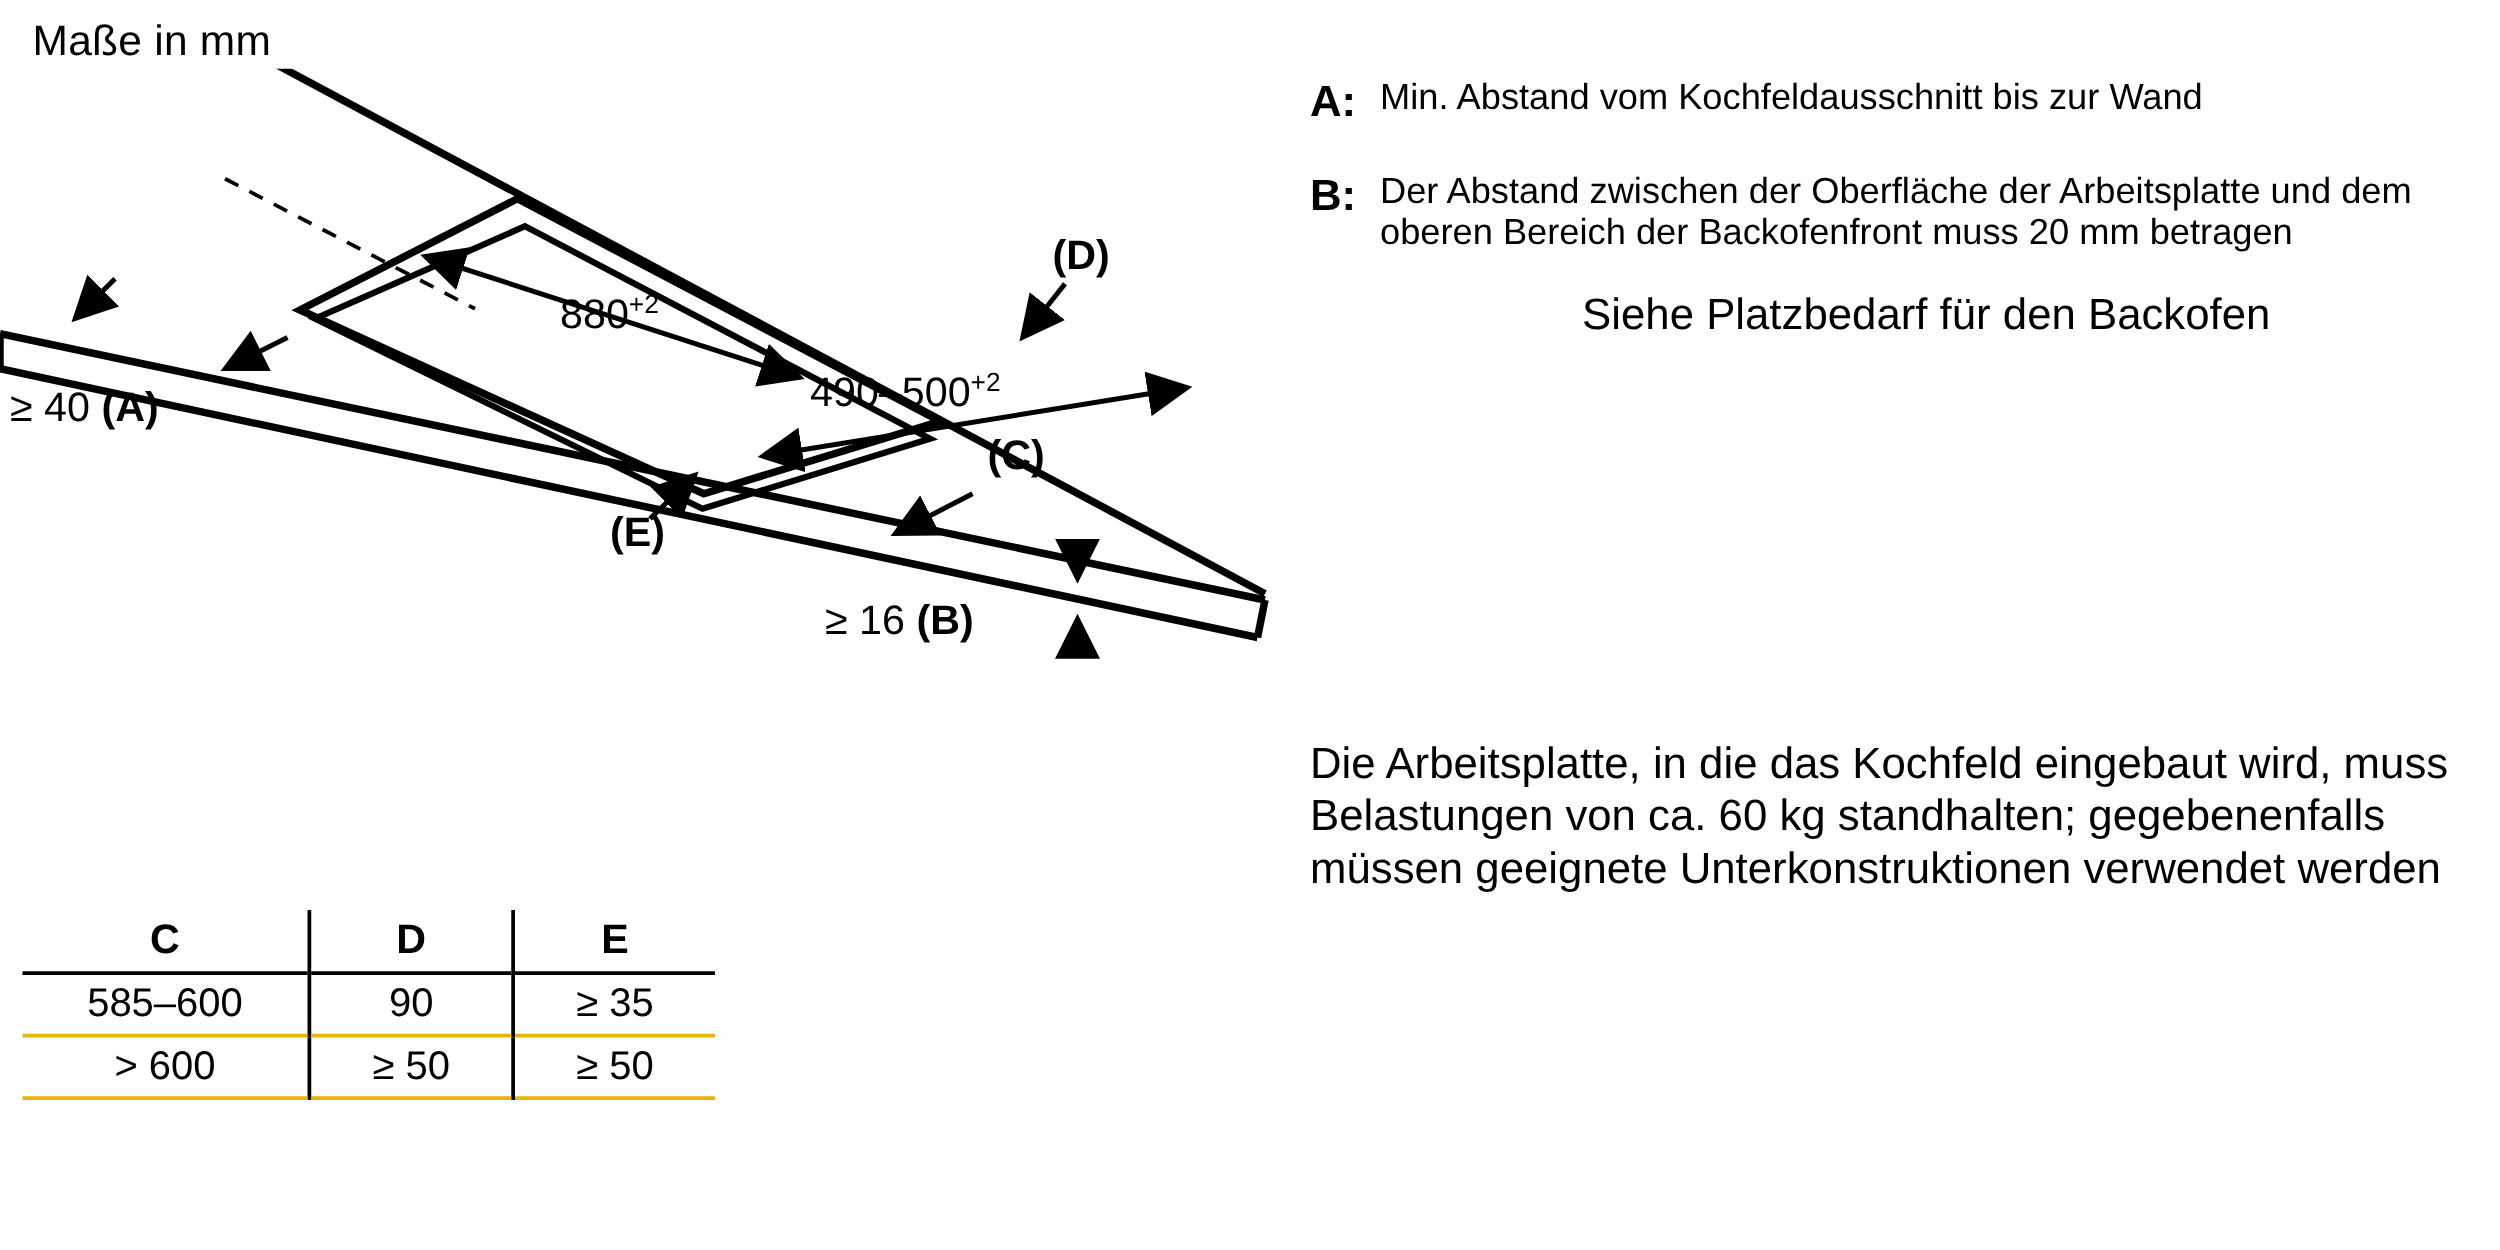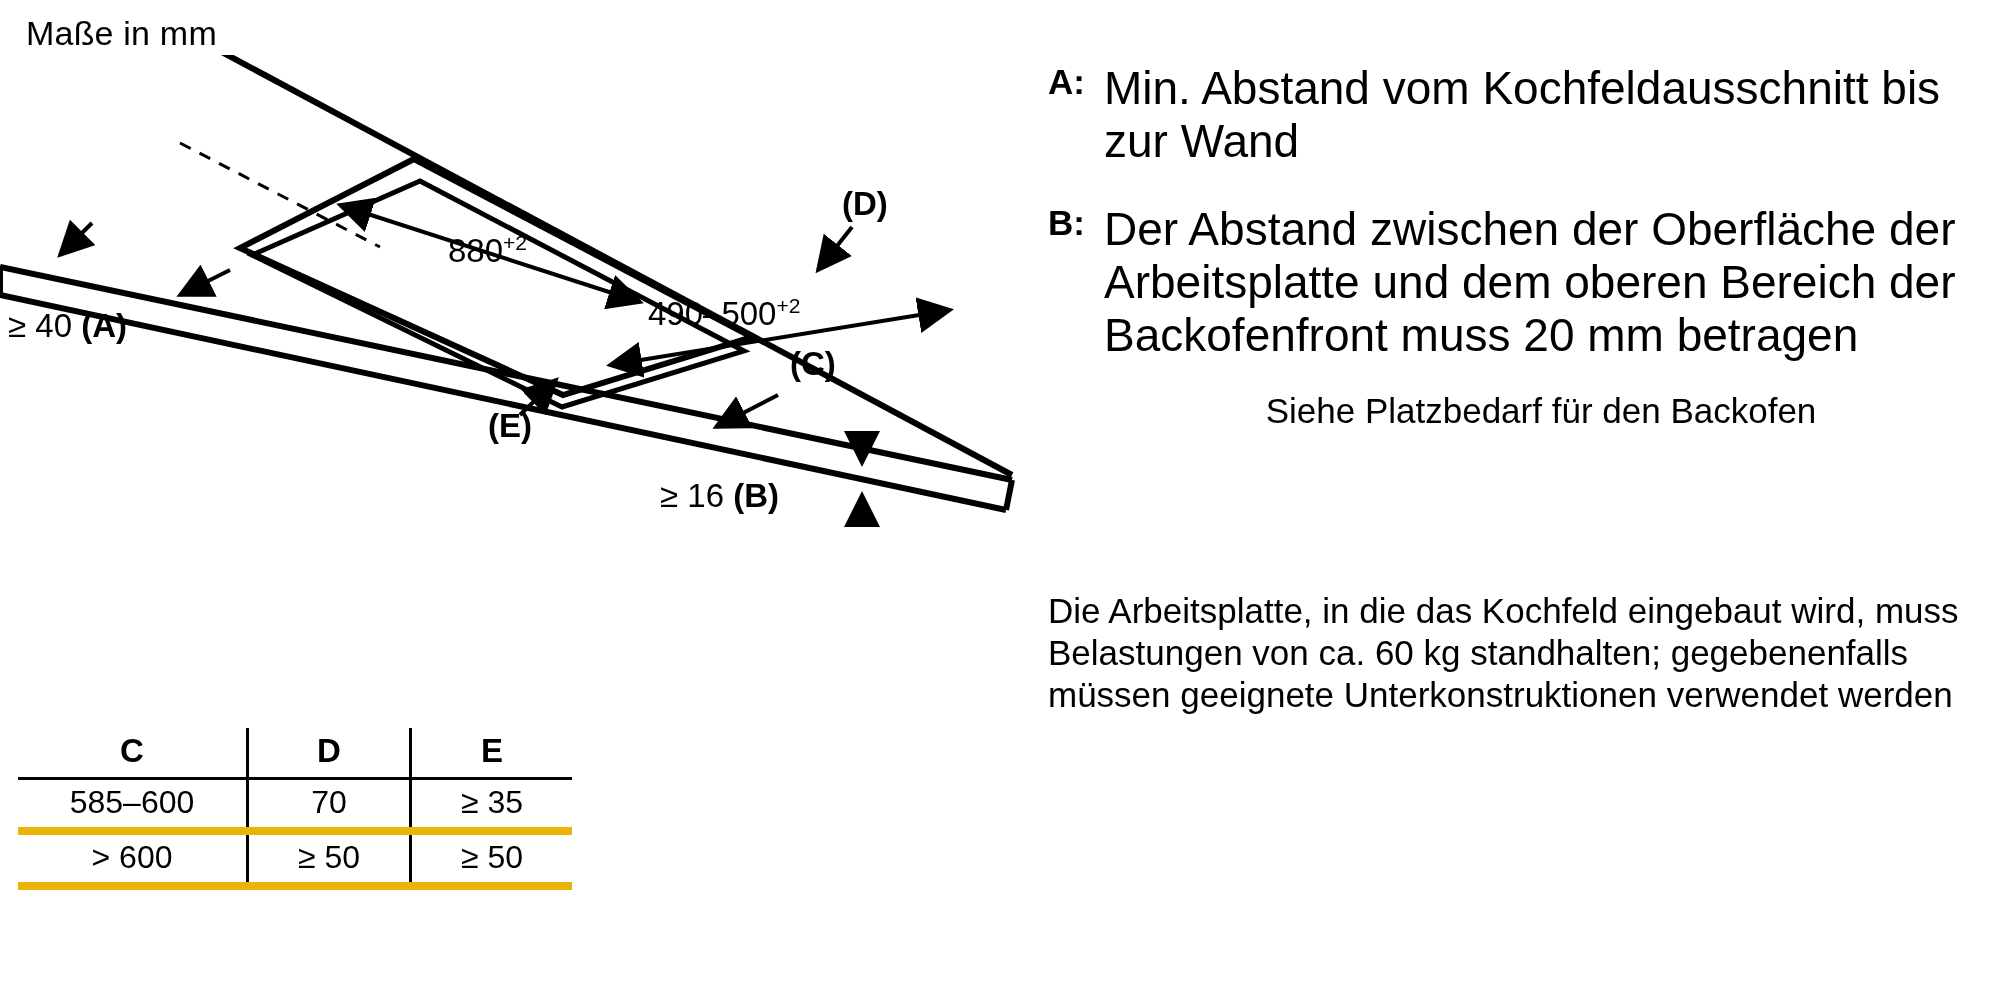--- a/index.html
+++ b/index.html
@@ -70,21 +70,21 @@
   }
   #dim-table th {
     font-weight: bold;
     font-size: 33px;
     padding-bottom: 7px;
   }
   #dim-table thead tr {
     border-bottom: 3px solid #000;
   }
   #dim-table tbody tr {
-    border-bottom: 8px solid #eab308;
+    border-bottom: 3px solid #eab308;
   }
   #dim-table th:nth-child(1), #dim-table td:nth-child(1) { width: 196px; }
   #dim-table th:nth-child(2), #dim-table td:nth-child(2) { width: 128px;
     border-left: 3px solid #000; border-right: 3px solid #000; }
   #dim-table th:nth-child(3), #dim-table td:nth-child(3) { width: 128px; }
 
   
   #legend-panel {
     position: absolute;
     left: 1048px;
@@ -96,21 +96,21 @@
     align-items: flex-start;
     margin-bottom: 34px;
   }
   .legend-key {
     font-size: 35px;
     font-weight: bold;
     flex: 0 0 56px;
     line-height: 1.16;
   }
   .legend-text {
-    font-size: 46px;
+    font-size: 29px;
     line-height: 1.16;
     flex: 1 1 auto;
   }
   #legend-note {
     font-size: 35px;
     line-height: 1.16;
     margin-left: 56px;
     margin-top: -6px;
     text-align: center;
   }
@@ -198,21 +198,21 @@
     <thead>
       <tr>
         <th>C</th>
         <th>D</th>
         <th>E</th>
       </tr>
     </thead>
     <tbody>
       <tr>
         <td>585–600</td>
-        <td>70</td>
+        <td>90</td>
         <td>≥ 35</td>
       </tr>
       <tr>
         <td>&gt; 600</td>
         <td>≥ 50</td>
         <td>≥ 50</td>
       </tr>
     </tbody>
   </table>
 </div>

